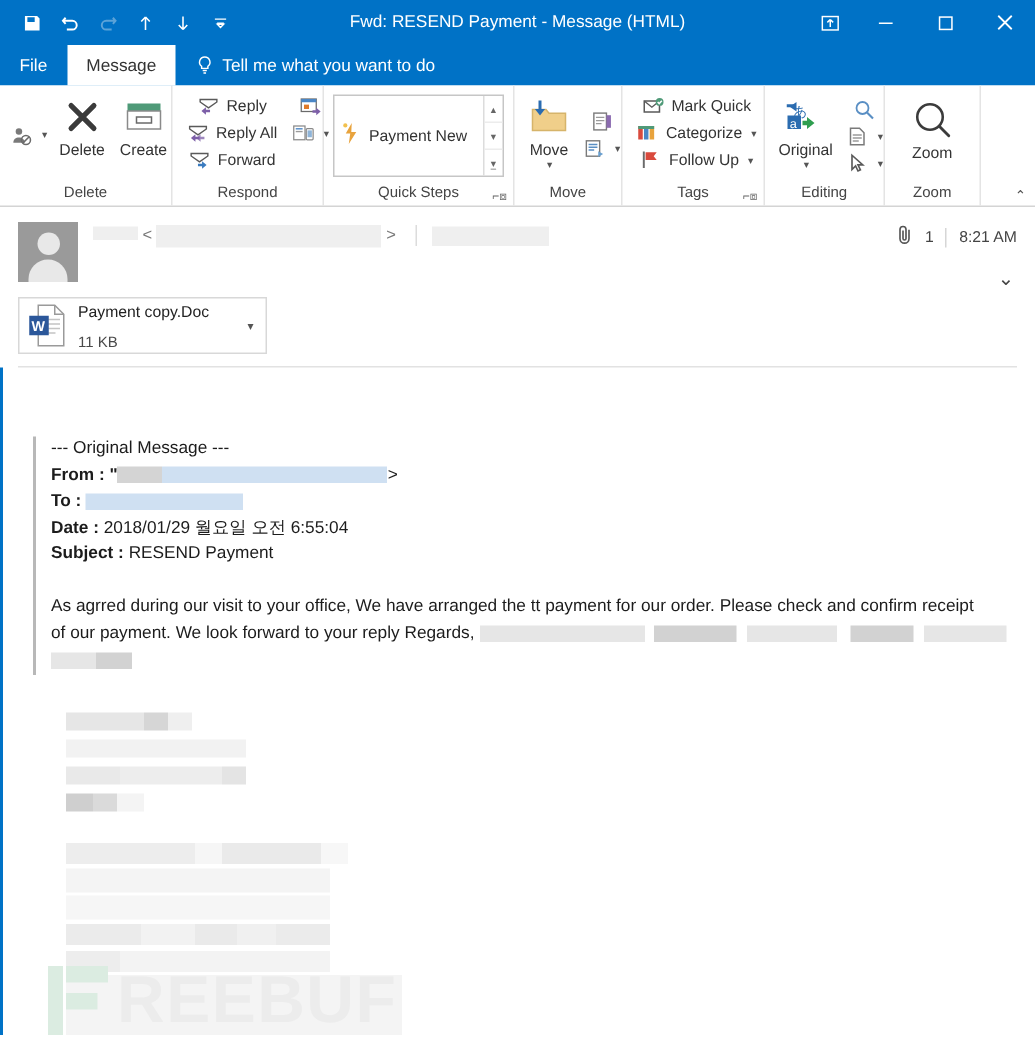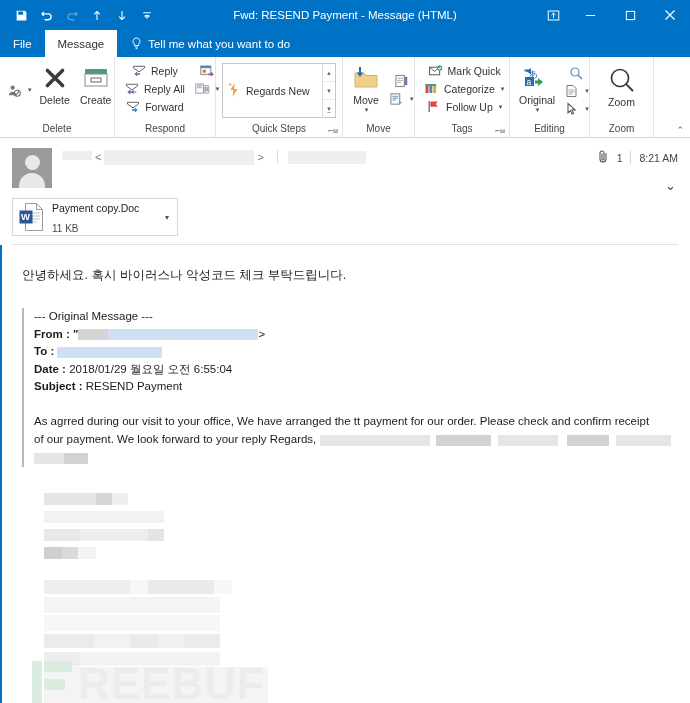--- a/index.html
+++ b/index.html
@@ -335,21 +335,21 @@
     <div class="rgroup" style="width:127px">
       <div class="rgroup-body" style="justify-content:center">
         <div class="qs-box">
           <div class="qs-list">
             <span>
               <svg width="12" height="14" viewBox="0 0 12 14">
                   <path fill="#e8a33d" d="M6.5 0 2.5 7h3l-1 7 5-8h-3.3z"></path>
                   <circle cx="2.2" cy="1.6" r="1.4" fill="#f2c14e"></circle>
                 </svg>
             </span>
-            <span>Regards New</span>
+            <span>Payment New</span>
           </div>
           <div class="qs-scroll">
             <div>▴</div>
             <div>▾</div>
             <div>▾̲</div>
           </div>
         </div>
       </div>
       <div class="rgroup-label">Quick Steps</div>
       <span class="dlg">⌐⧈</span>
@@ -544,21 +544,20 @@
         <span class="att-size">11 KB</span>
       </span>
       <span class="att-caret">▾</span>
     </div>
   </div>
   <div class="hr"></div>
 
   <div class="body-area">
     <div class="leftrail"></div>
 
-    <div class="kor">안녕하세요. 혹시 바이러스나 악성코드 체크 부탁드립니다.</div>
 
     <div class="quote">
       <div>--- Original Message ---</div>
       <div>
         <span class="qlabel">From : "</span><span class="blk" style="width:30px;height:11px;background:#d4d4d4"></span><span class="blue-blk" style="width:150px;height:11px"></span><span>&gt;</span>
       </div>
       <div>
         <span class="qlabel">To : </span><span class="blue-blk" style="width:105px;height:11px"></span>
       </div>
       <div>

